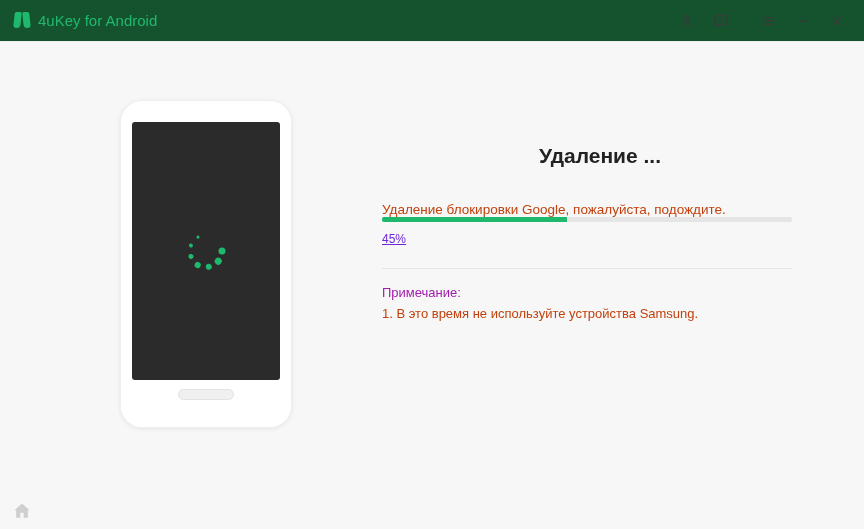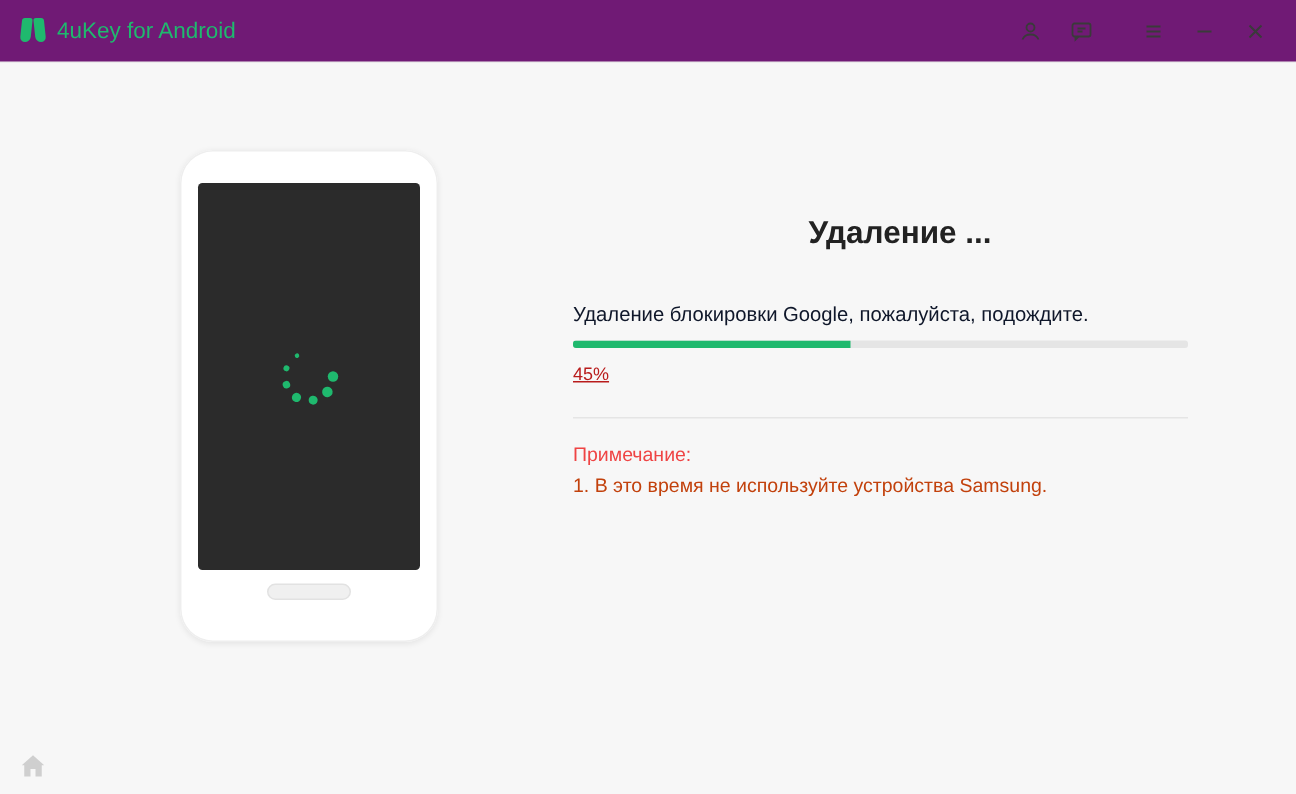--- a/index.html
+++ b/index.html
@@ -6,21 +6,21 @@
     body {
       font-family: -apple-system, "Segoe UI", Arial, sans-serif;
       width: 864px;
       height: 529px;
       background: #f7f7f7;
       overflow: hidden;
       position: relative;
     }
     .title-bar {
       height: 42px;
-      background: #701a75;
+      background: #14532d;
       display: flex;
       align-items: center;
       padding: 0 10px 0 14px;
       border-bottom: 1px solid #ececec;
     }
     .logo {
       display: flex;
       align-items: center;
       gap: 6px;
     }
@@ -116,51 +116,50 @@
     }
     .heading {
       font-size: 21px;
       font-weight: 600;
       color: #222;
       margin-bottom: 34px;
       text-align: center;
     }
     .subheading {
       font-size: 13.5px;
-      color: #0f172a;
-      margin-bottom: 10px;
+      color: #c2410c;
     }
     .progress-track {
       width: 410px;
       height: 5px;
       background: #e5e5e5;
       border-radius: 2px;
       overflow: hidden;
     }
     .progress-fill {
       height: 100%;
       background: #1fb96e;
       width: 45%;
     }
     .percent {
       font-size: 12px;
-      color: #b91c1c;
+      color: #6d28d9;
       margin-top: 10px;
       text-decoration: underline;
     }
     .divider {
       width: 410px;
       height: 1px;
       background: #e5e5e5;
       margin-top: 22px;
       margin-bottom: 16px;
     }
     .note-title {
       font-size: 13px;
-      color: #ef4444;
+      color: #a21caf;
       margin-bottom: 6px;
     }
     .note-line {
       font-size: 13px;
       color: #c2410c;
     }
     .footer-home {
       position: absolute;
       left: 12px;
       bottom: 8px;

